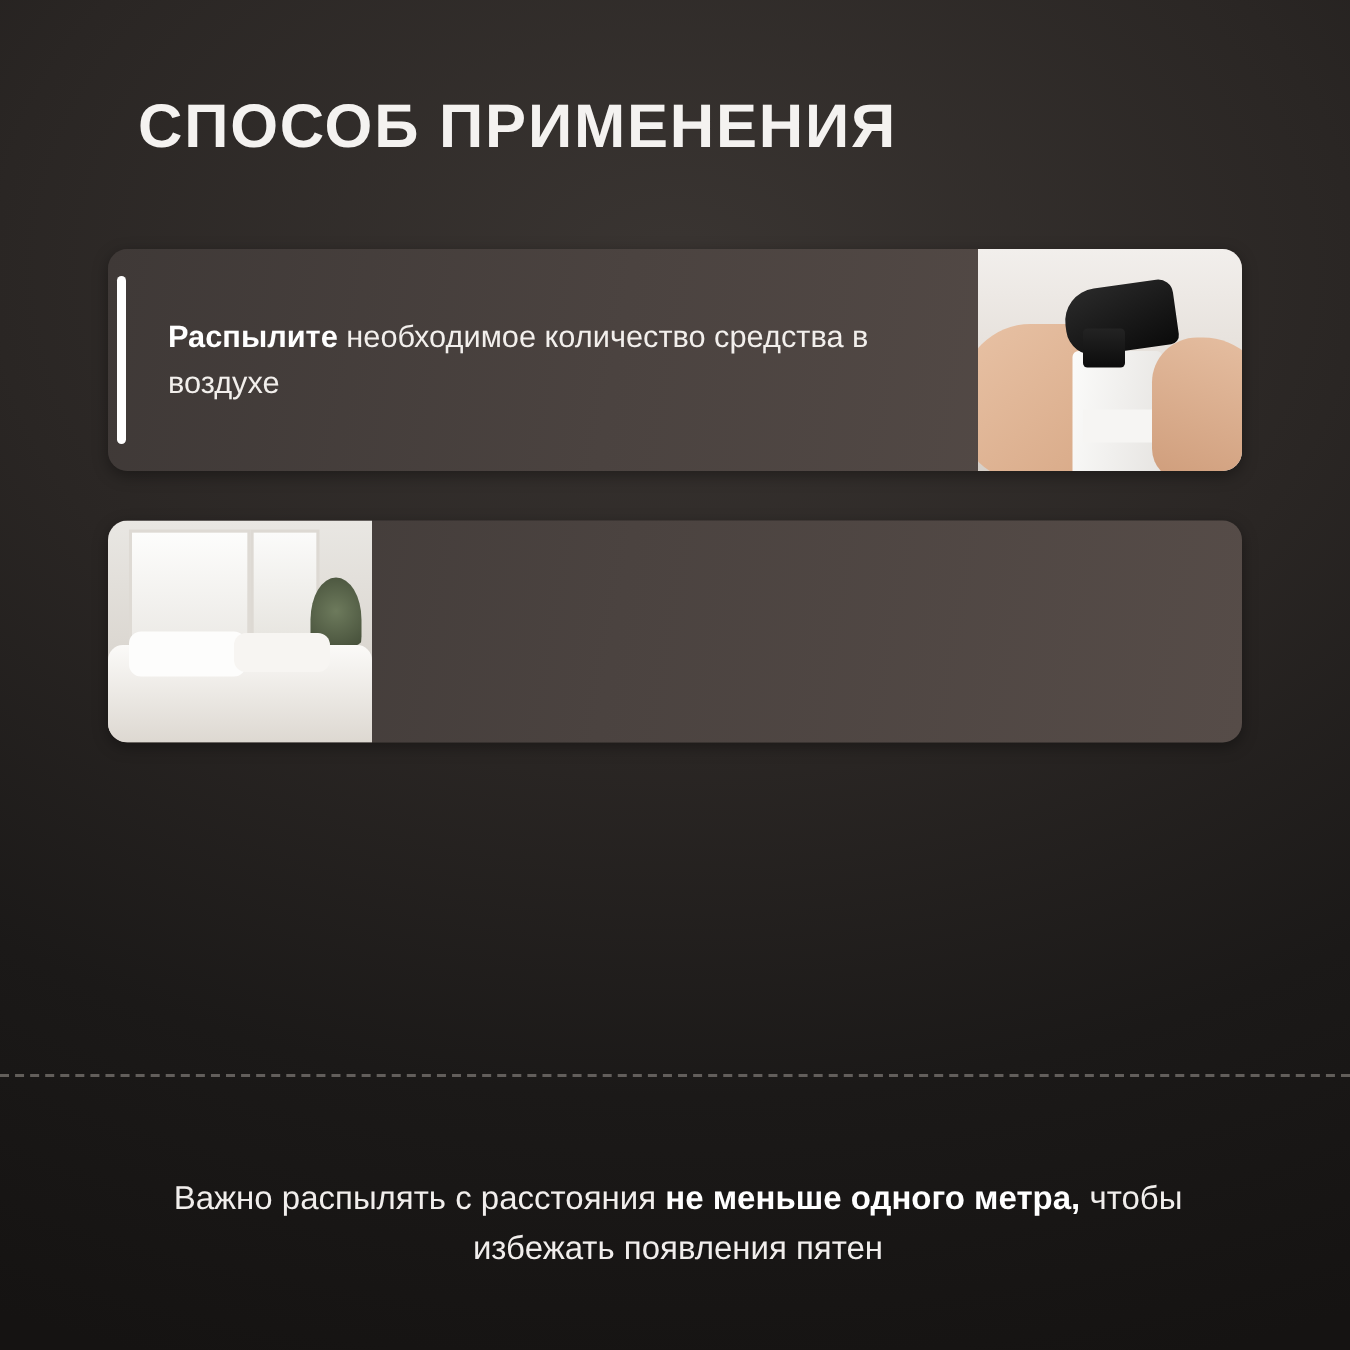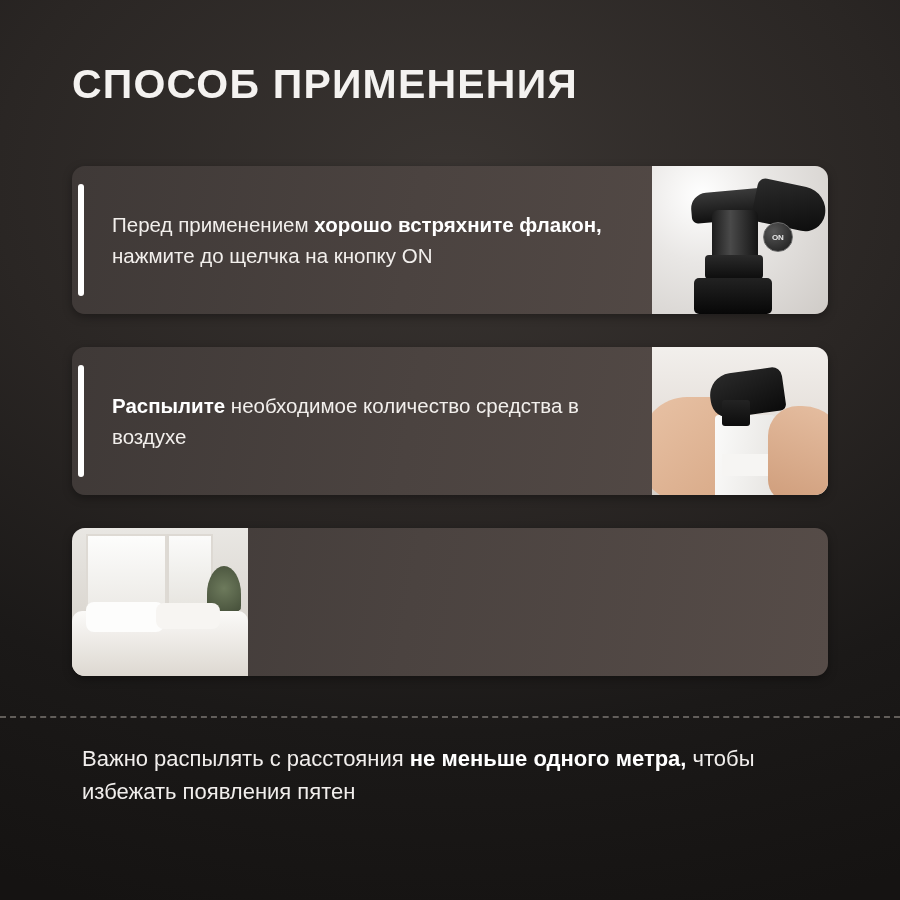--- a/index.html
+++ b/index.html
@@ -20,21 +20,21 @@
   .page {
     position: absolute;
     inset: 0;
     background:
       radial-gradient(120% 85% at 50% 20%, #3a3532 0%, #2a2624 42%, #1b1918 72%, #151312 100%);
   }
 
   
   .title {
     position: absolute;
-    left: 72px;
+    left: 92px;
     top: 62px;
     font-size: 41px;
     line-height: 1.1;
     letter-spacing: 1.2px;
     font-weight: 700;
     color: #f4f2f0;
   }
 
   
   .steps {
@@ -286,49 +286,37 @@
     top: 716px;
     border-top: 2px dashed #6f6b67;
     opacity: 0.85;
   }
 
   
   .footnote {
     position: absolute;
     left: 82px;
     right: 78px;
-    top: 742px;
+    top: 782px;
     font-size: 22px;
     line-height: 1.52;
     color: #f1eeec;
-    text-align: left;
+    text-align: center;
   }
   .footnote b { font-weight: 700; color: #ffffff; }
 </style>
 </head>
 <body>
 
 <div class="page">
 
   <h1 class="title">СПОСОБ ПРИМЕНЕНИЯ</h1>
 
   <div class="steps">
 
-    <div class="step">
-      <div class="step-accent"></div>
-      <div class="step-text"><span>Перед применением </span><b>хорошо встряхните флакон,</b><span> нажмите до щелчка на кнопку ON</span></div>
-      <div class="step-thumb thumb1">
-        <div class="nozzle-top"></div>
-        <div class="trigger"></div>
-        <div class="nozzle-body"></div>
-        <div class="on-dial">ON</div>
-        <div class="collar"></div>
-        <div class="base"></div>
-      </div>
-    </div>
 
     <div class="step">
       <div class="step-accent"></div>
       <div class="step-text"><b>Распылите</b><span> необходимое количество средства в воздухе</span></div>
       <div class="step-thumb thumb2">
         <div class="hand"></div>
         <div class="bottle"></div>
         <div class="sprayer"></div>
         <div class="sprayer-neck"></div>
         <div class="hand2"></div>

